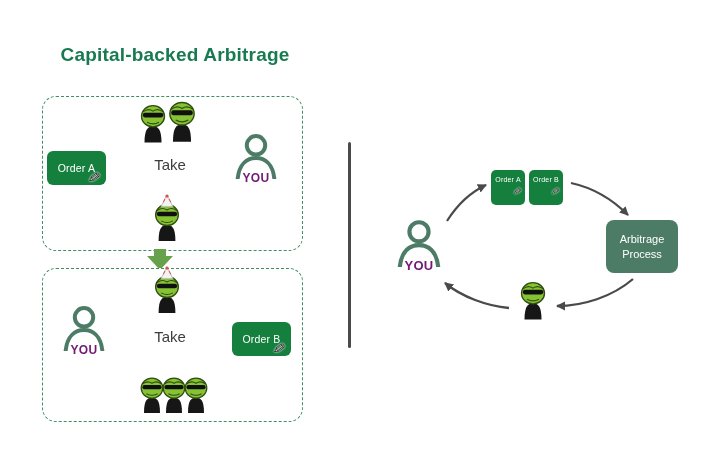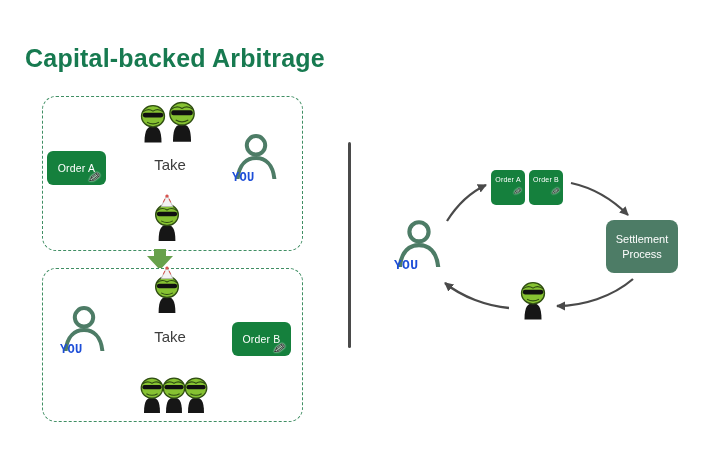--- a/index.html
+++ b/index.html
@@ -2,21 +2,21 @@
 <html><head>
 <meta charset="utf-8">
 <style>
   html,body{margin:0;padding:0;background:#fff;}
   #canvas{
     position:relative;width:720px;height:461px;background:#ffffff;
     font-family:"Liberation Sans",sans-serif;overflow:hidden;
   }
   .abs{position:absolute;}
   .title{
-    position:absolute;top:44px;font-size:25px;font-weight:bold;
+    position:absolute;top:44px;font-size:19px;font-weight:bold;
     color:#177a50;text-align:center;letter-spacing:.2px;
   }
   .dashed-box{
     position:absolute;border:1.6px dashed #3f8e63;border-radius:14px;background:#fff;
   }
   .order-box{
     position:absolute;background:#15803d;border-radius:6px;color:#fff;
     display:flex;align-items:center;justify-content:center;
     font-size:10.5px;letter-spacing:.2px;
   }
@@ -29,22 +29,22 @@
   .pencil{
     position:absolute;color:#222;font-size:15px;line-height:1;
     transform:scaleX(-1) rotate(-8deg);
     text-shadow:0 0 2px #fff,0 0 2px #fff;
   }
   .pencil.small{font-size:10px;}
   .take-label{
     position:absolute;width:60px;text-align:center;font-size:15px;color:#3d3d3d;
   }
   .you-label{
-    position:absolute;text-align:left;font-weight:bold;color:#1d4ed8;
-    font-size:12px;letter-spacing:.3px;font-family:Liberation Mono, monospace;
+    position:absolute;text-align:center;font-weight:bold;color:#701a75;
+    font-size:12px;letter-spacing:.3px;
   }
   .you-label.big{font-size:13px;}
   .divider{
     position:absolute;left:348px;top:142px;width:2.5px;height:206px;
     background:#4a4a4a;border-radius:2px;
   }
   .overlay{position:absolute;left:0;top:0;pointer-events:none;}
   .down-arrow-stem{position:absolute;left:154px;top:249px;width:12px;height:8px;background:#67a14c;}
   .down-arrow-head{
     position:absolute;left:147px;top:256px;width:0;height:0;
@@ -174,21 +174,21 @@
     <span>Order A</span>
   </div>
   <span class="pencil small" style="left:513px;top:187px;">✎</span>
 
   <div class="order-box mini" style="left:529px;top:170px;width:34px;height:29px;">
     <span>Order B</span>
   </div>
   <span class="pencil small" style="left:551px;top:187px;">✎</span>
 
   <div class="settle-box" style="left:606px;top:220px;width:72px;height:53px;">
-    <span>Settlement</span>
+    <span>Arbitrage</span>
     <span>Process</span>
   </div>
 
   <svg class="abs" style="left:516px;top:280px;" width="34" height="40" viewBox="0 0 40 46">
       <use href="#mg"></use>
     </svg>
 
 </div>
 
 </body></html>

